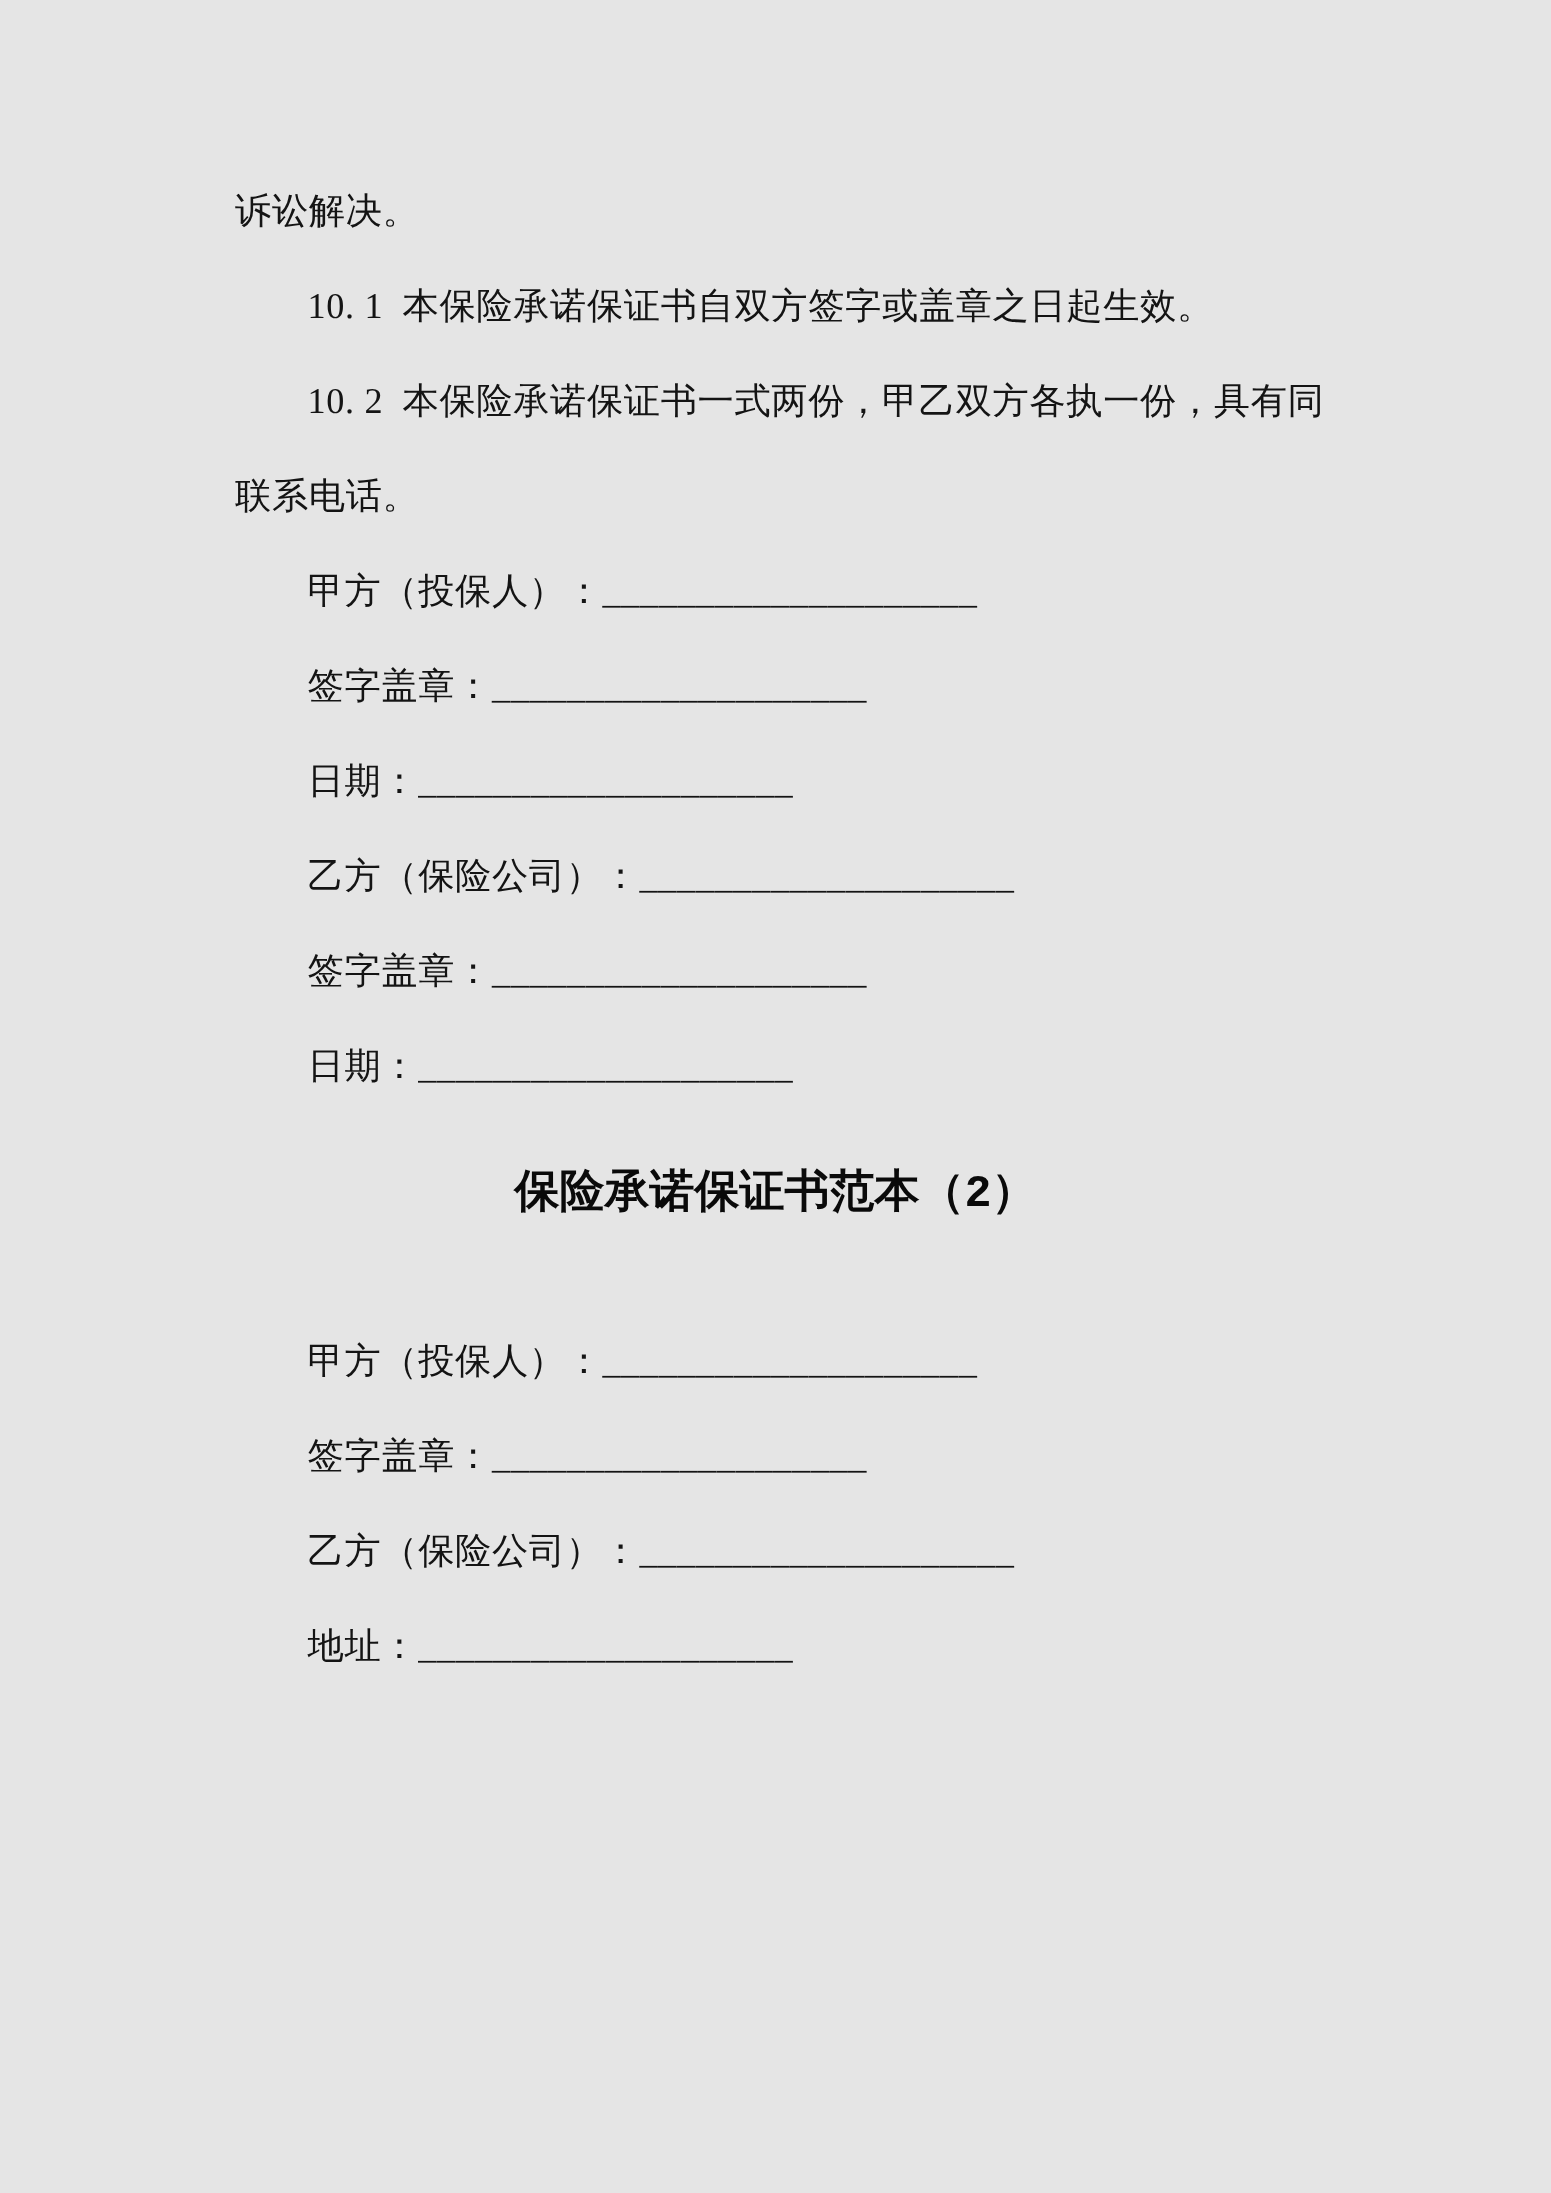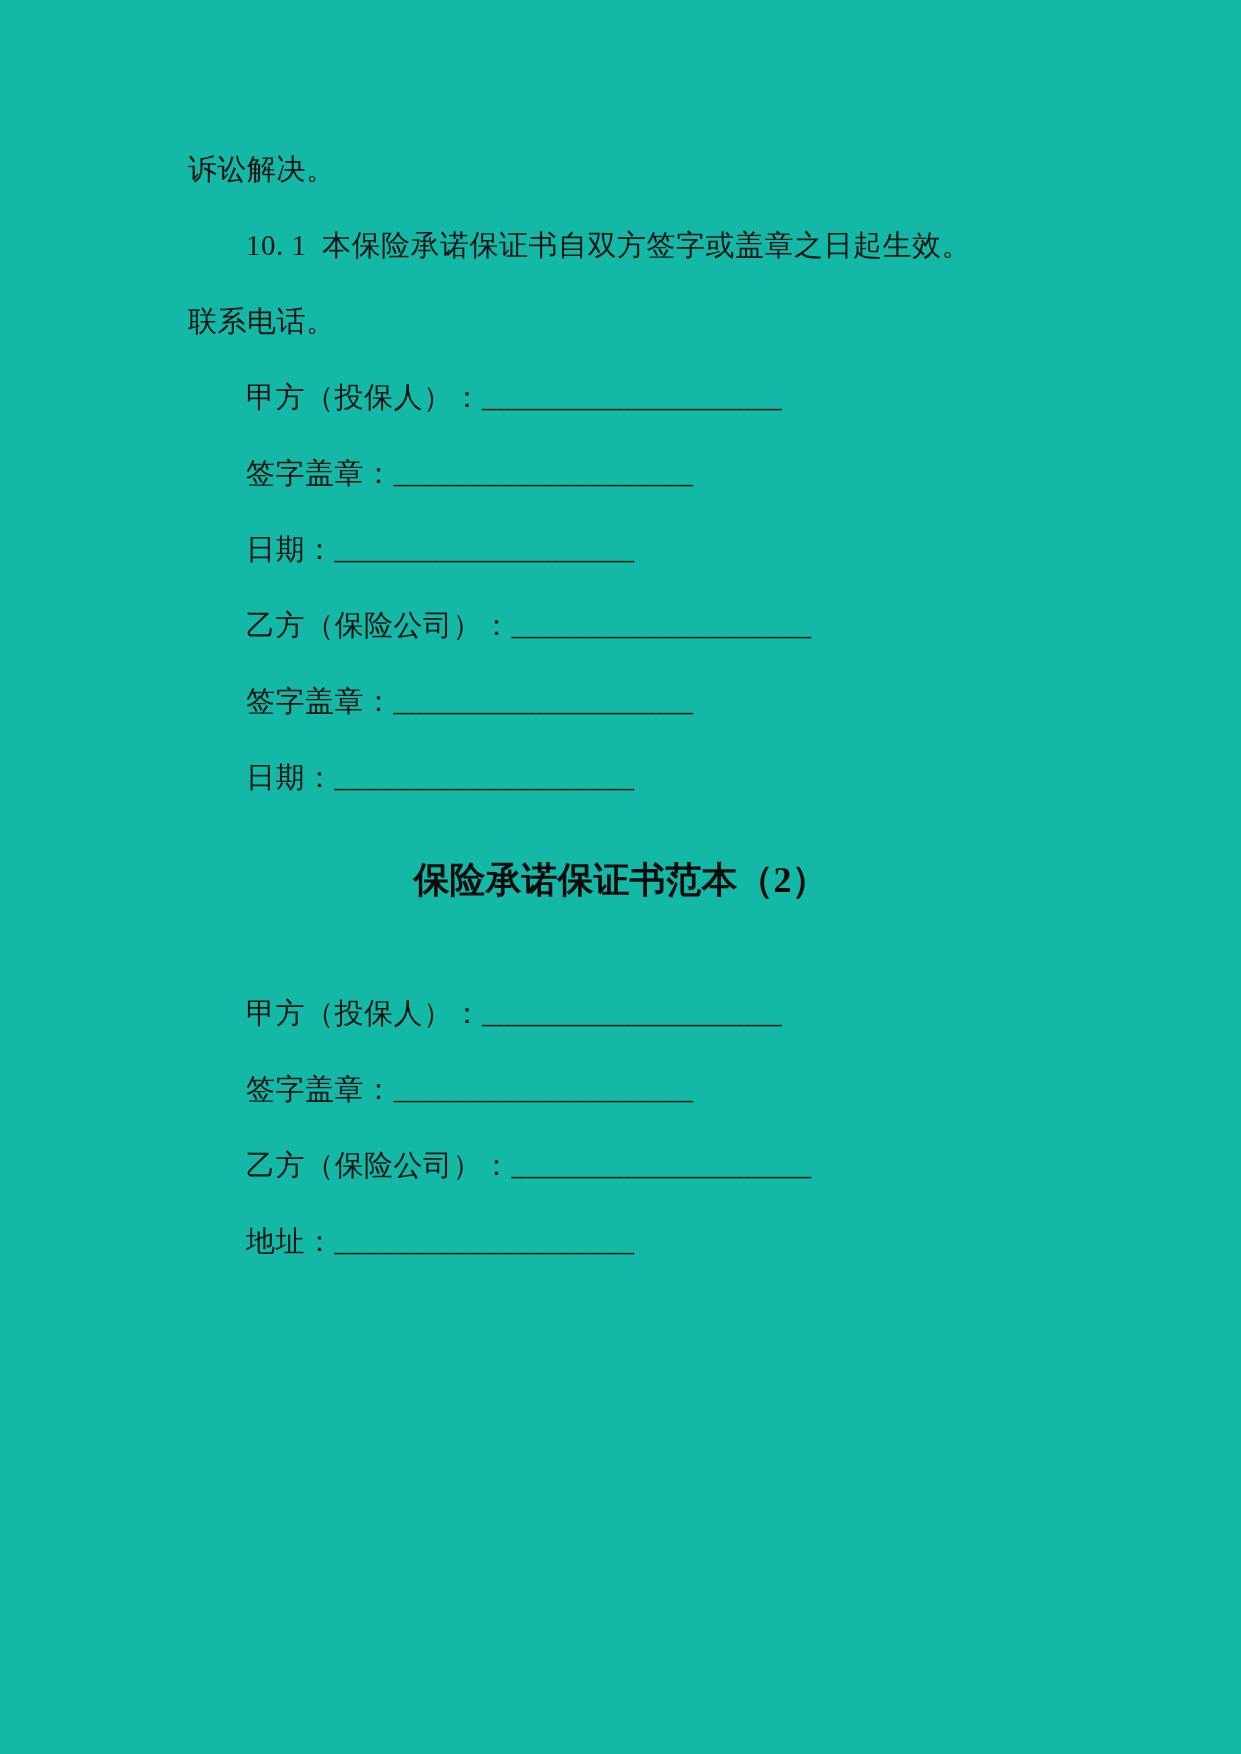--- a/index.html
+++ b/index.html
@@ -4,21 +4,21 @@
 <style>
   html, body {
     margin: 0;
     padding: 0;
     background: #ffffff;
   }
   .page {
     position: relative;
     width: 1241px;
     height: 1754px;
-    background: #14b8a6;
+    background: #e5e5e5;
     overflow: hidden;
     font-family: "Liberation Serif", "DejaVu Serif", serif;
     color: #141414;
   }
   .content {
     position: absolute;
     left: 188px;
     top: 131px;
     width: 865px;
   }
@@ -34,33 +34,35 @@
   }
   .doc-title {
     font-size: 36px;
     font-weight: bold;
     text-align: center;
     height: 76px;
     line-height: 76px;
     margin: 27px 0 57px 0;
     white-space: pre;
     color: #0a0a0a;
+    font-family: Liberation Mono, monospace;
   }
 </style>
 </head>
 <body>
 
 <div class="page">
   <div class="content">
 
     <div class="line">诉讼解决。</div>
 
 
     <div class="line indent">10. 1  本保险承诺保证书自双方签字或盖章之日起生效。</div>
 
+    <div class="line indent">10. 2  本保险承诺保证书一式两份，甲乙双方各执一份，具有同</div>
 
     <div class="line">联系电话。</div>
 
     <div class="line indent">甲方（投保人）：____________________</div>
 
     <div class="line indent">签字盖章：____________________</div>
 
     <div class="line indent">日期：____________________</div>
 
     <div class="line indent">乙方（保险公司）：____________________</div>

